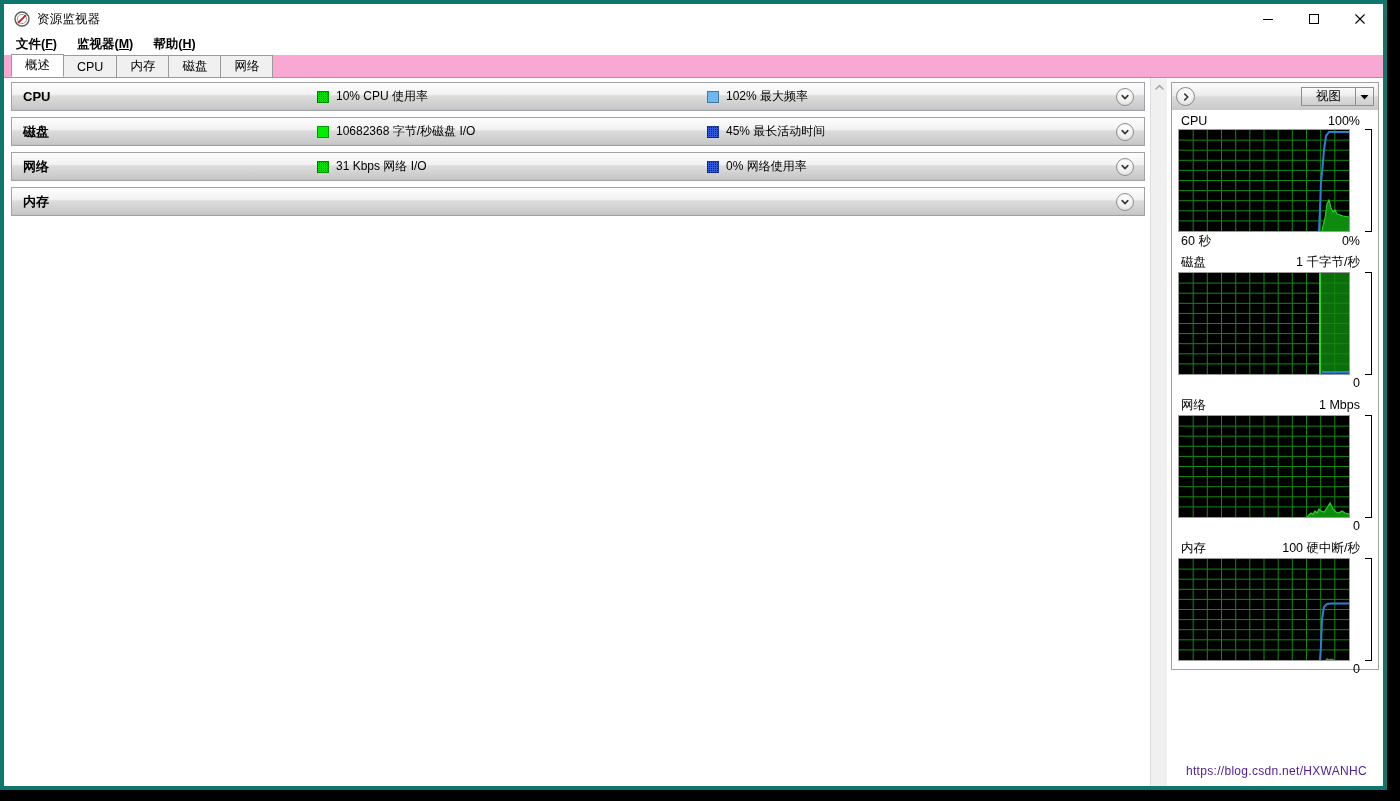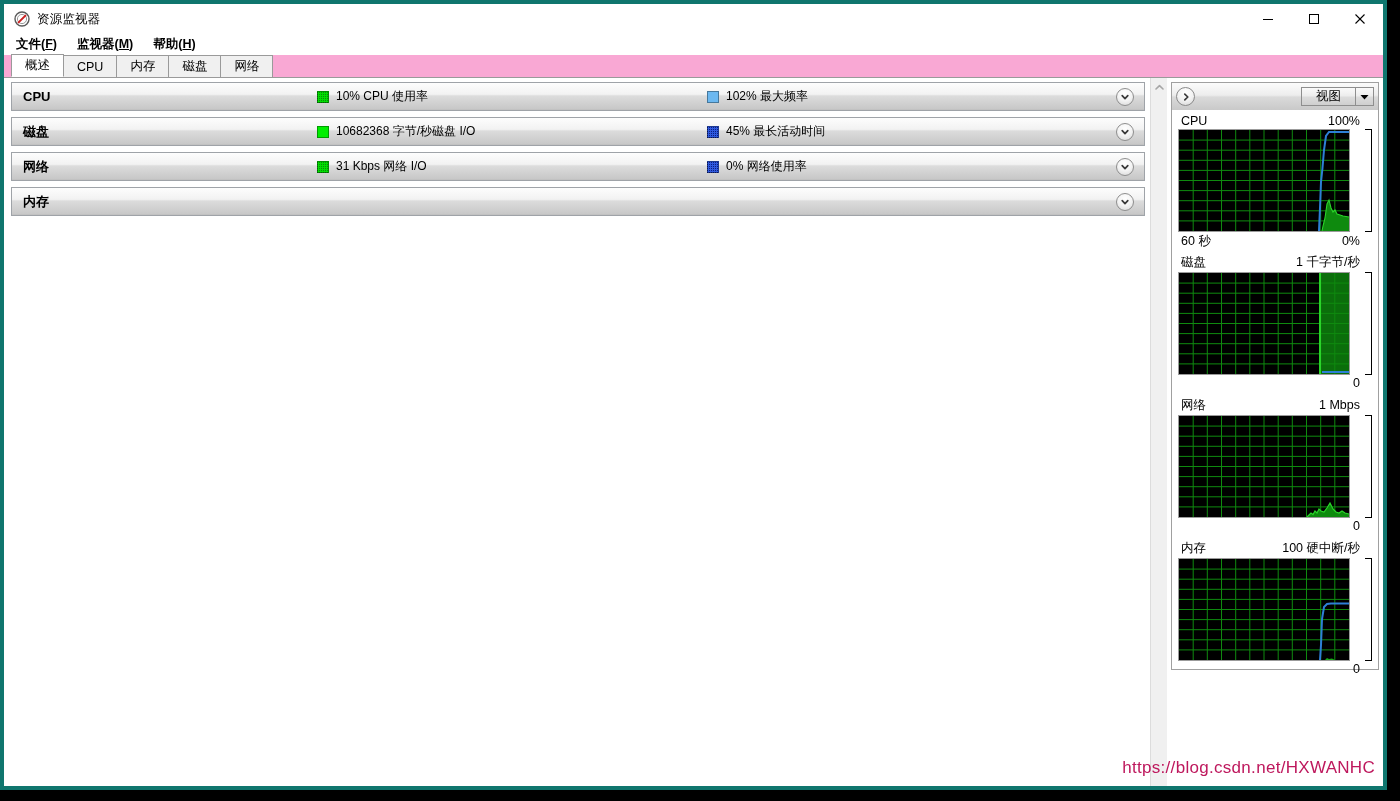--- a/index.html
+++ b/index.html
@@ -298,24 +298,24 @@
   .bracket {
     position: absolute;
     right: 0;
     width: 7px;
     border: 1px solid #000;
     border-left: none;
     box-sizing: border-box;
   }
   .watermark {
     position: absolute;
-    right: 8px;
+    right: 16px;
     bottom: 8px;
-    font-size: 17px;
-    color: #be185d;
+    font-size: 12px;
+    color: #4c1d95;
     letter-spacing: .3px;
     white-space: nowrap;
     pointer-events: none;
   }
 </style>
 </head>
 <body>
 
 <div id="app">
   <div class="window">

